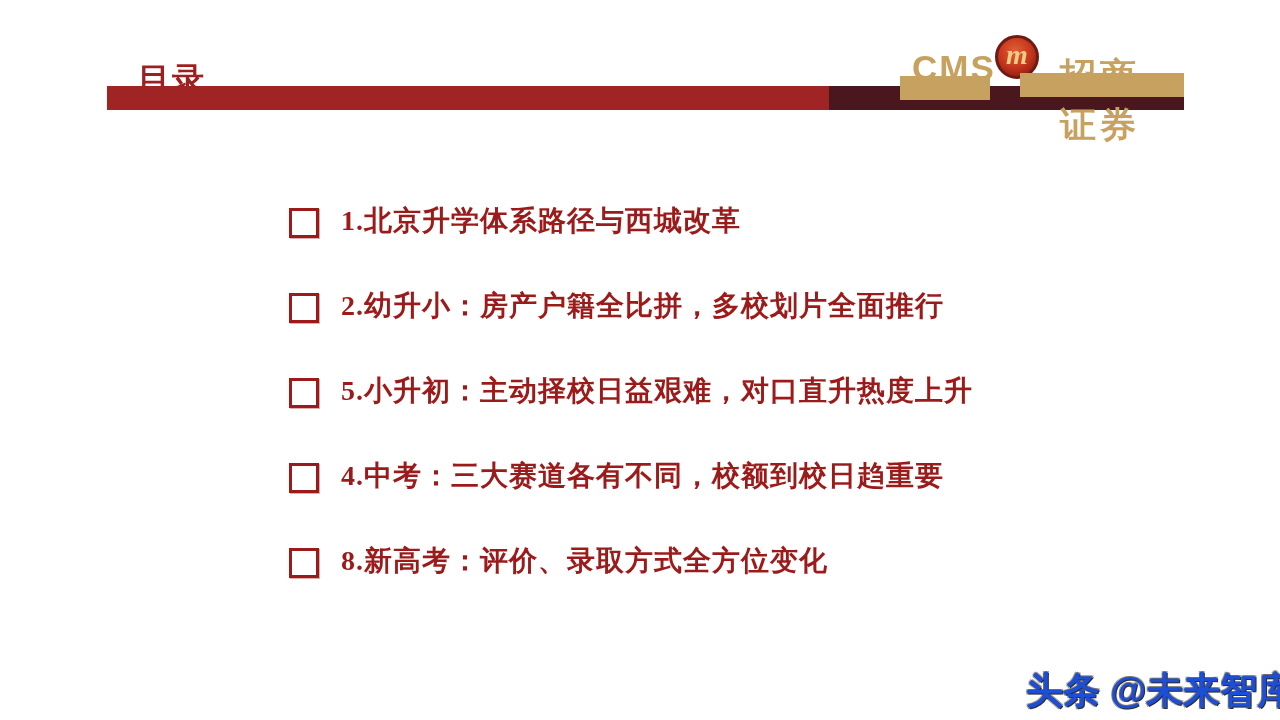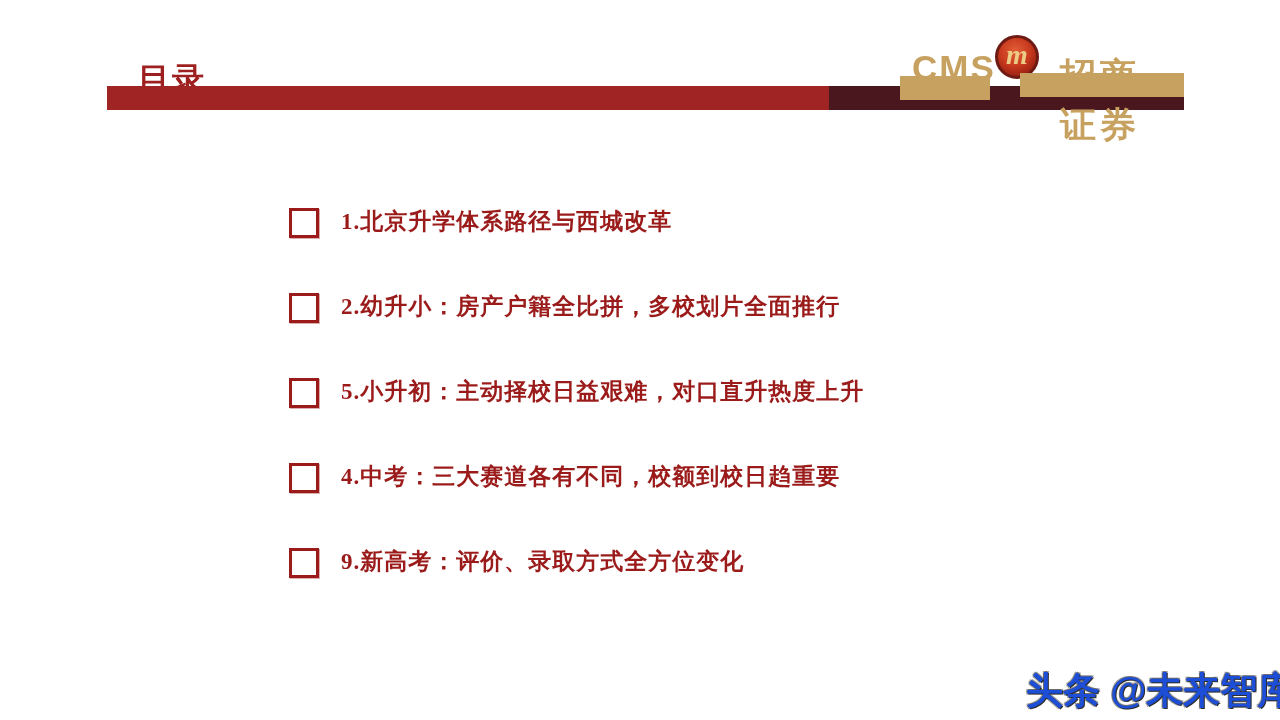--- a/index.html
+++ b/index.html
@@ -55,21 +55,21 @@
   }
   .logo-brand-underline {
     position: absolute; left: 124px; top: 41px; width: 164px; height: 2px; background: #C7A15F;
   }
 
   
   .toc { position: absolute; left: 253px; top: 178px; }
   .toc-item {
     display: flex; align-items: center;
     height: 38px; margin-bottom: 47px;
-    color: #9B1B1B; font-weight: bold; font-size: 23px;
+    color: #9B1B1B; font-weight: bold; font-size: 28px;
     font-family: "Liberation Serif", "DejaVu Serif", serif;
     white-space: nowrap; letter-spacing: 1px;
   }
   .bullet-square {
     display: inline-block; width: 19px; height: 21px;
     border: 3px solid #9B1B1B; margin-right: 10px;
     position: relative; top: 2px; flex: 0 0 auto;
     box-shadow: 1px 1px 0 rgba(155,27,27,0.35);
   }
 
@@ -122,20 +122,20 @@
     <div class="toc-item">
       <span class="bullet-square"></span>
       <span>5.小升初：主动择校日益艰难，对口直升热度上升</span>
     </div>
     <div class="toc-item">
       <span class="bullet-square"></span>
       <span>4.中考：三大赛道各有不同，校额到校日趋重要</span>
     </div>
     <div class="toc-item">
       <span class="bullet-square"></span>
-      <span>9.新高考：评价、录取方式全方位变化</span>
+      <span>8.新高考：评价、录取方式全方位变化</span>
     </div>
   </div>
 
   <div class="watermark">头条 @未来智库</div>
   <div class="page-number">- 12 -</div>
 
 </div>
 
 </body></html>

